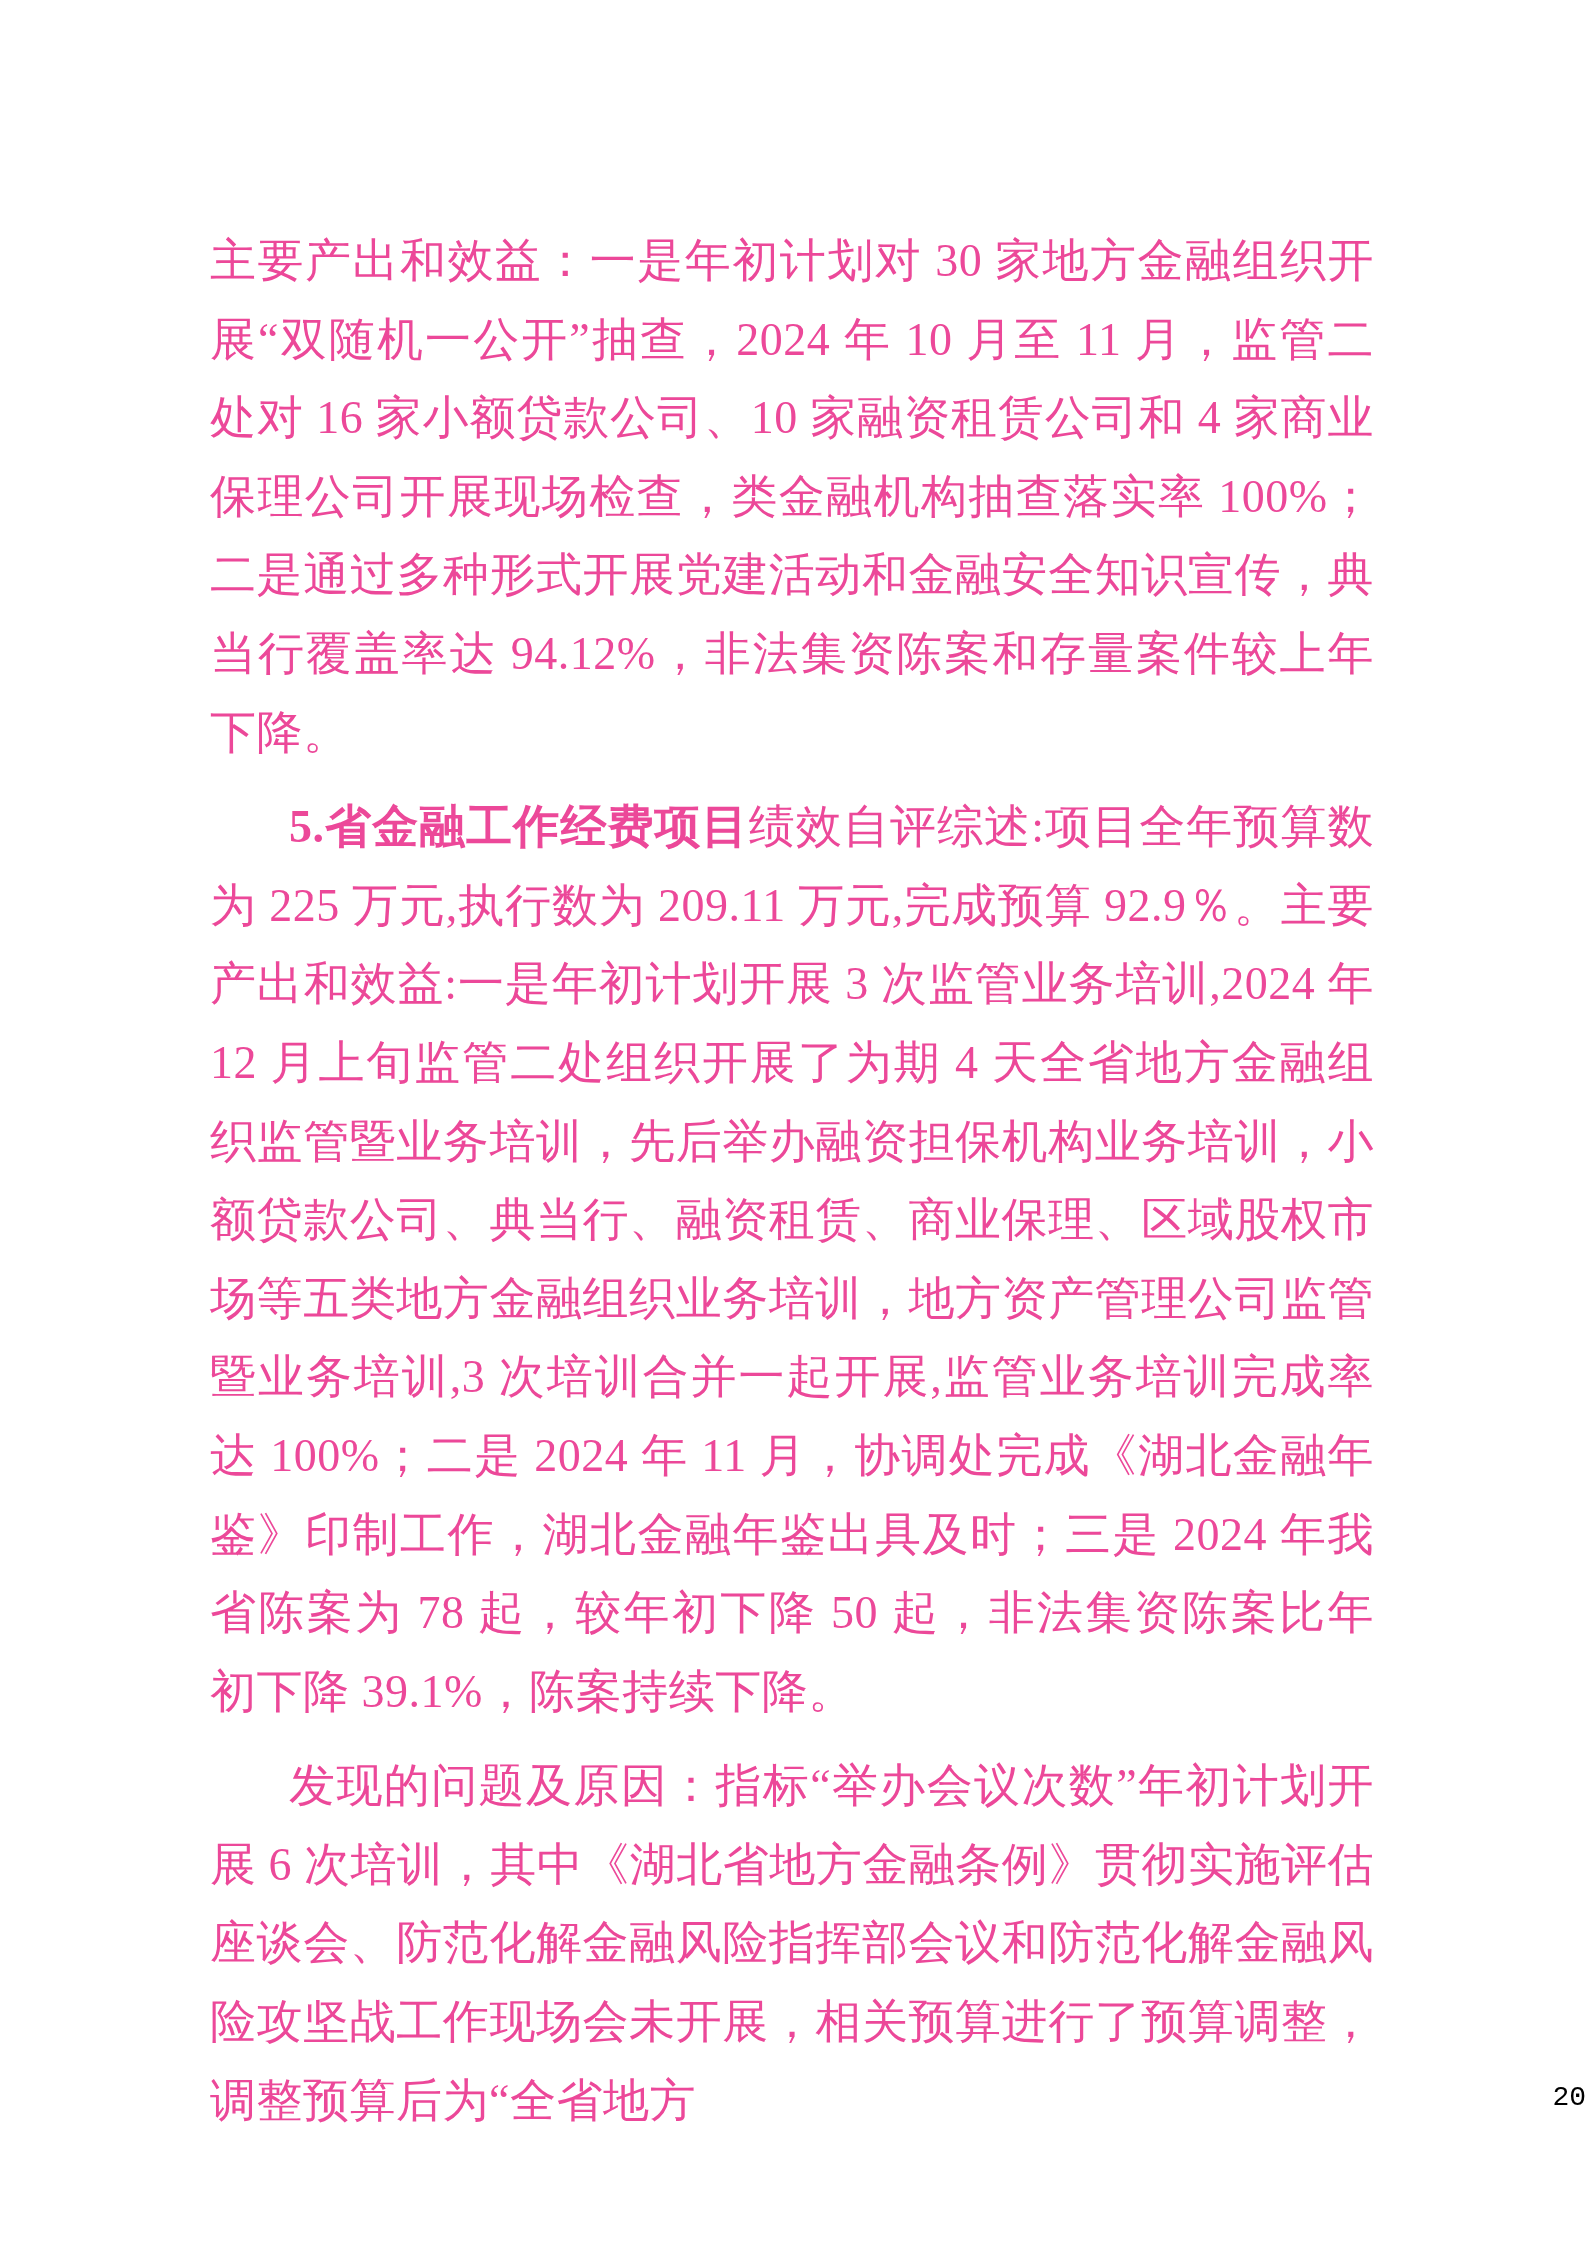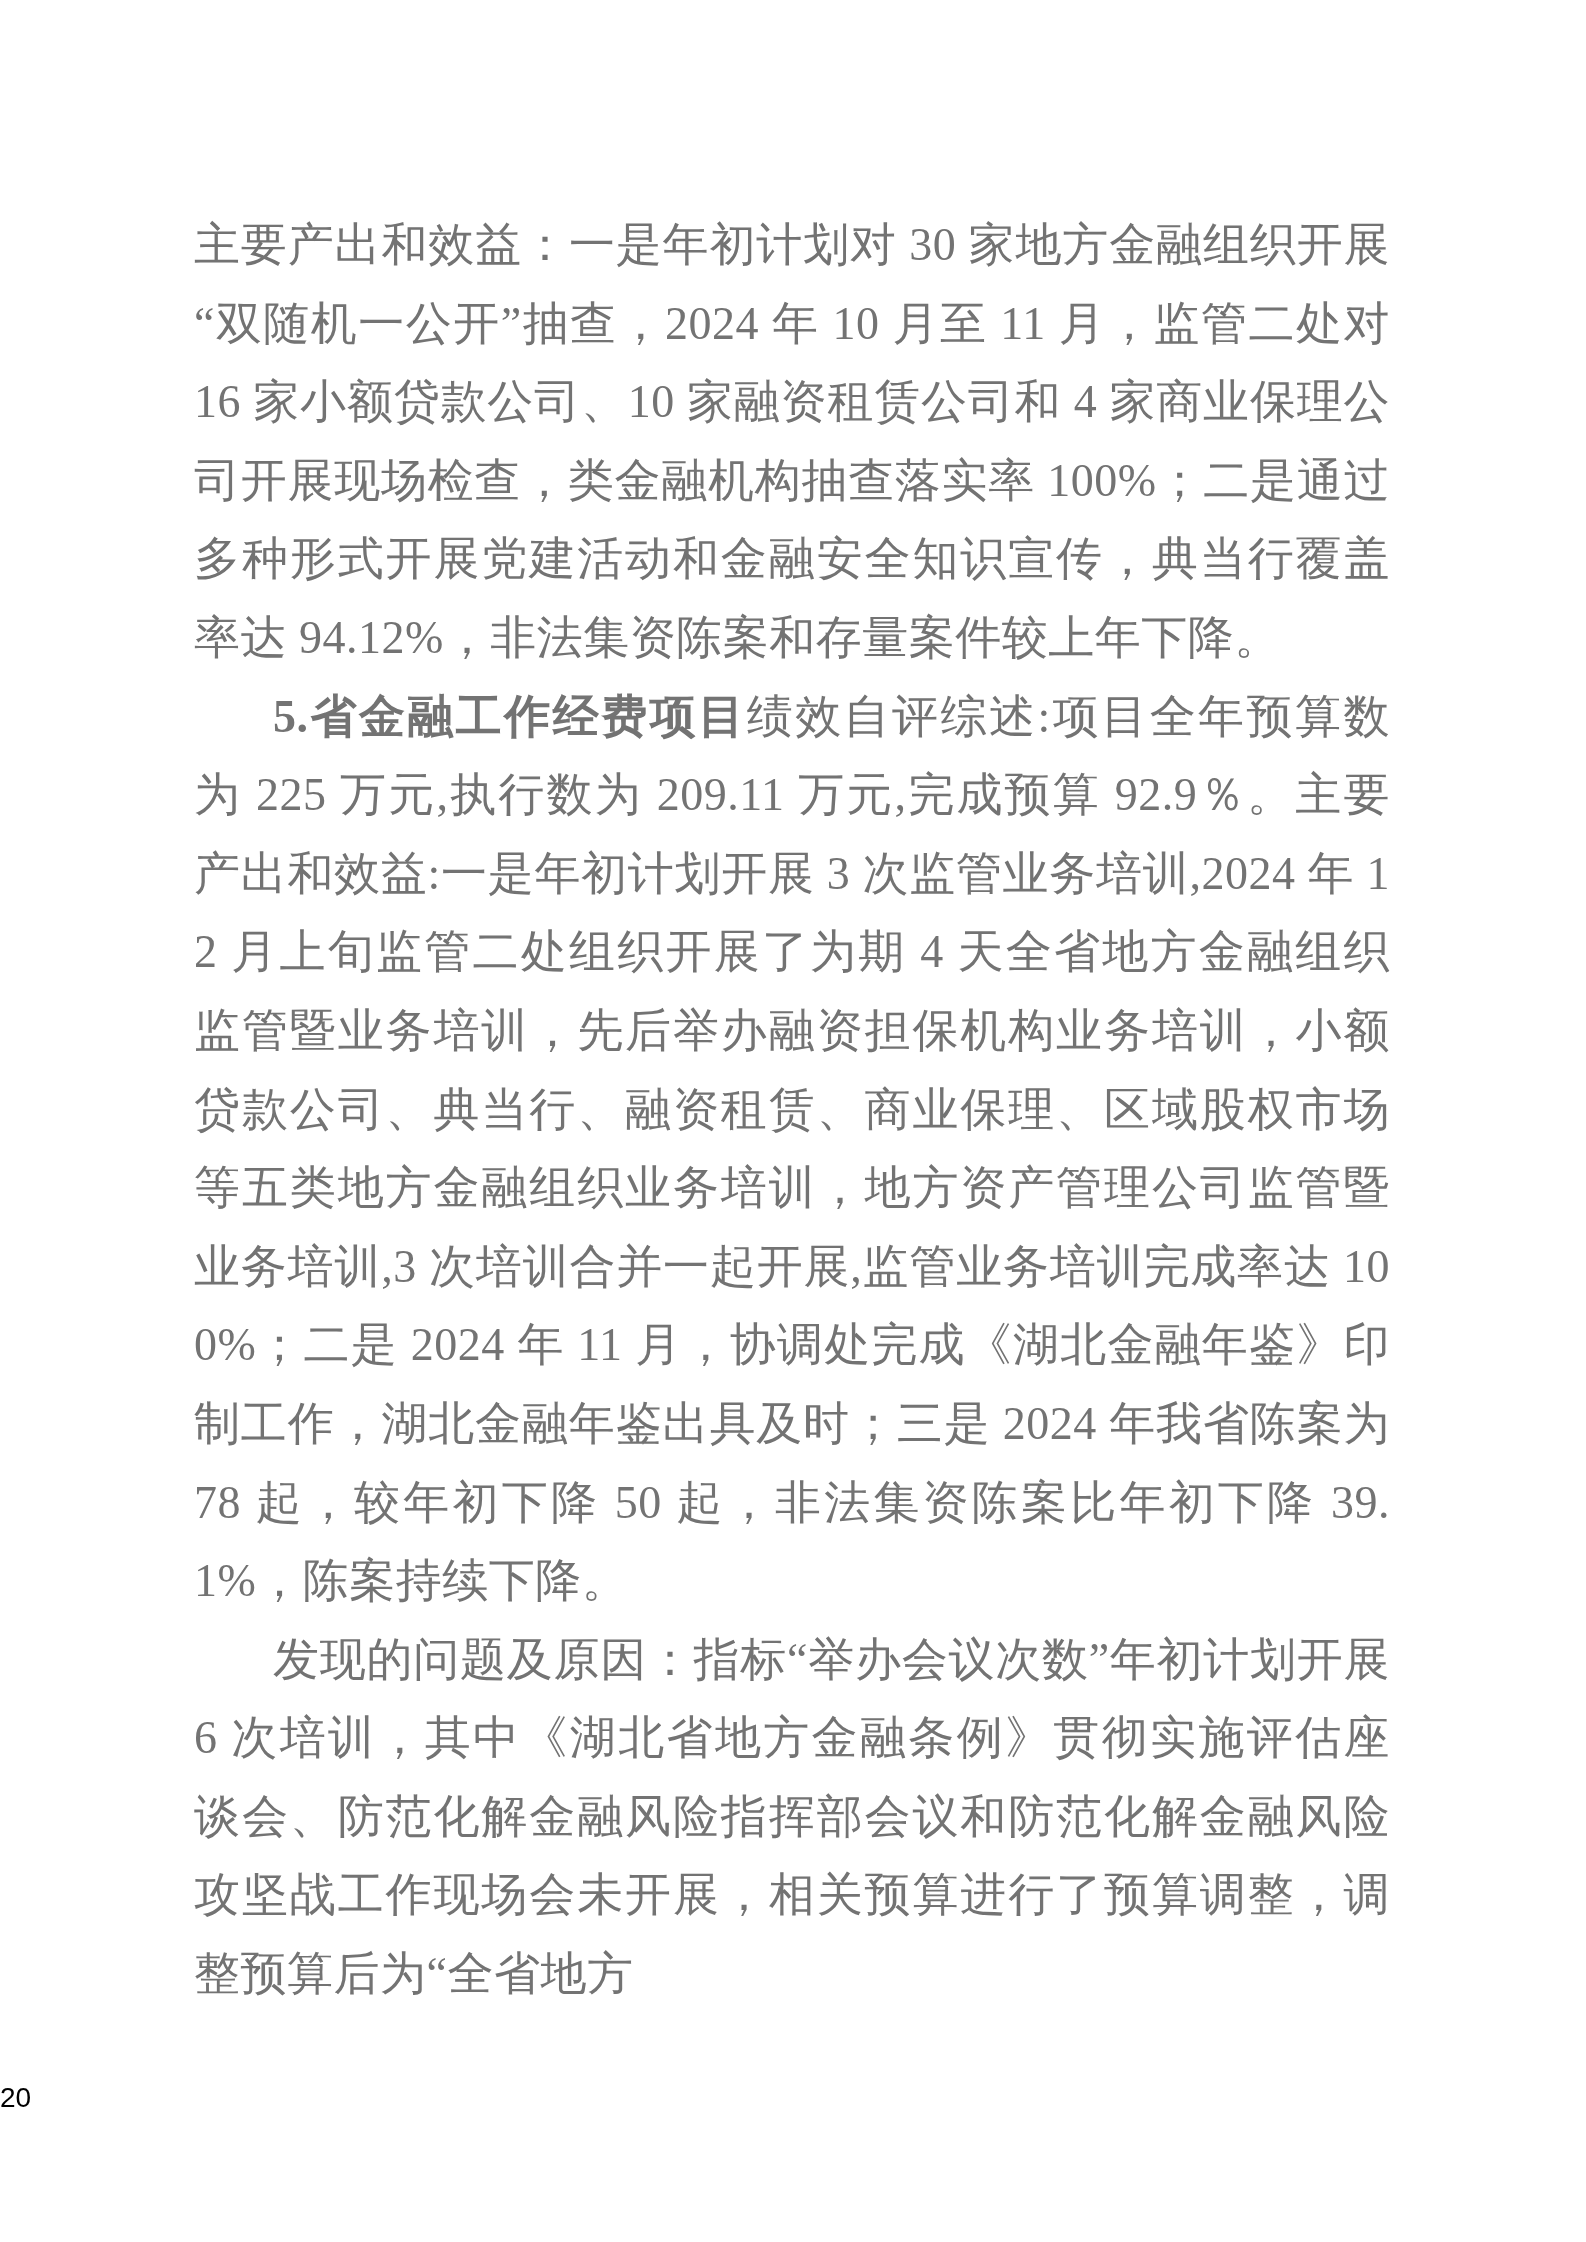--- a/index.html
+++ b/index.html
@@ -16,44 +16,44 @@
     color: #000000;
     overflow: hidden;
   }
   .doc-body {
     position: absolute;
     left: 194px;
     top: 206px;
     width: 1196px;
   }
   .para {
-    margin: 0;
+    margin: 16px;
     padding: 0;
     font-family: "Liberation Serif", "DejaVu Serif", serif;
     font-size: 46px;
     line-height: 78.6px;
     text-align: justify;
     text-justify: inter-character;
     letter-spacing: 0.5px;
     word-break: break-all;
-    color: #737373;
+    color: #ec4899;
   }
   .para.indent {
     text-indent: 79px;
   }
   .para b {
     font-weight: bold;
   }
   .footer-pagenum {
     position: absolute;
     top: 2082px;
     left: 0;
     width: 100%;
-    text-align: left;
-    font-family: Liberation Sans, sans-serif;
+    text-align: right;
+    font-family: Liberation Mono, monospace;
     font-size: 28px;
     color: #000000;
   }
 </style>
 </head>
 <body>
 
 <div class="page">
 
   <div class="doc-body">

